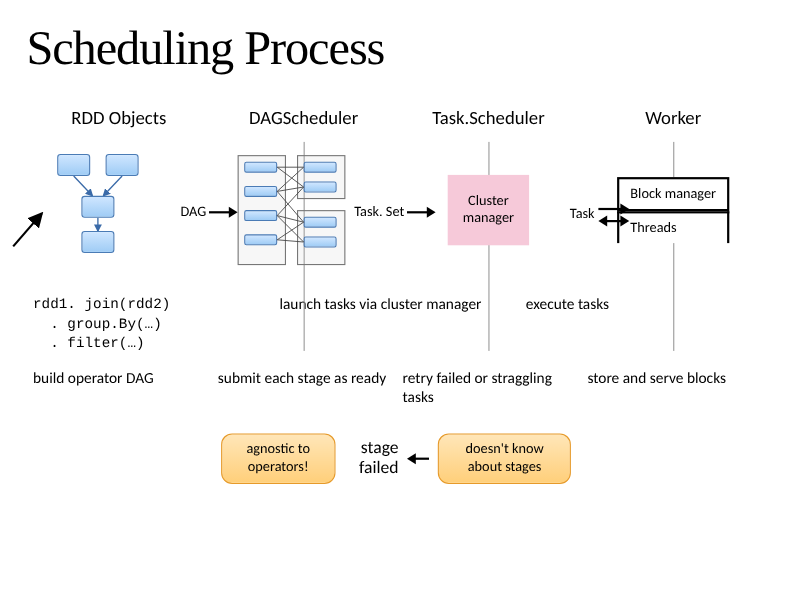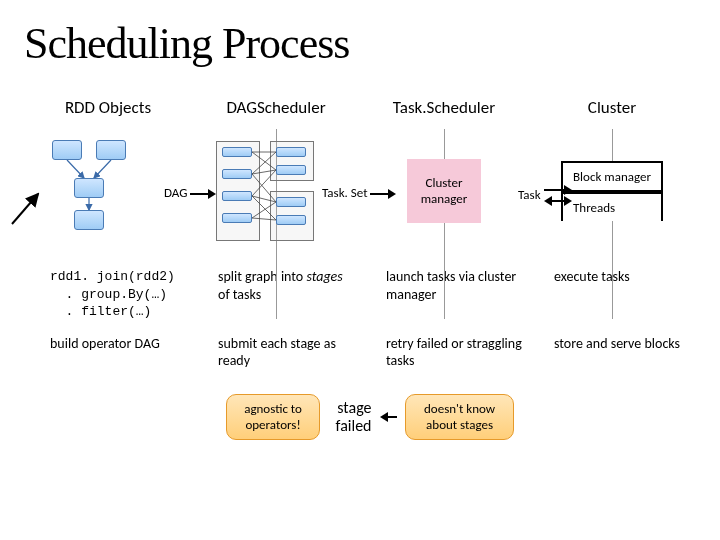--- a/index.html
+++ b/index.html
@@ -54,21 +54,21 @@
   .lab-dag .arrow { width:26px; }
   .lab-ts  { left:298px; }
   .lab-ts .arrow { width:26px; }
   .lab-task{ left:494px; }
   .lab-task .arrow { width:28px; }
   .lab-task .arrowstack { display:inline-flex; flex-direction:column; gap:1px; vertical-align:middle; }
 
   
   .rows { margin-top: 22px; display:flex; flex-direction:column; gap:14px; }
   .row { display:flex; gap:0; }
-  .cell { flex:1; font-size:14px; line-height:1.25; padding:0 6px; font-family: Calibri, Arial, sans-serif; margin-left: 20px; }
+  .cell { flex:1; font-size:14px; line-height:1.25; padding:0 6px; font-family: Calibri, Arial, sans-serif; }
   .cell .code { font-family: 'Courier New', monospace; font-size:13px; line-height:1.35; }
   .cell em { font-style: italic; }
 
   
   .pill { display:inline-block; border:1px solid #e69a2a; border-radius:10px; background:linear-gradient(#ffe6b8,#ffcf7a); padding:6px 12px; font-size:13px; text-align:center; line-height:1.25; font-family: Calibri, Arial, sans-serif; }
   .pillrow { display:flex; align-items:center; gap:8px; margin-top:10px; }
   .pillrow .mid { font-size:16px; line-height:1.15; text-align:right; font-family: Calibri, Arial, sans-serif; }
 
   .diag-pointer { position:absolute; left:8px; top:188px; }
 </style>
@@ -136,21 +136,21 @@
   <div class="col">
     <div class="vline"></div>
     <div class="col-head">Task.Scheduler</div>
     <div class="draw">
       <div class="cluster">Cluster manager</div>
     </div>
   </div>
 
   <div class="col">
     <div class="vline"></div>
-    <div class="col-head">Cluster</div>
+    <div class="col-head">Worker</div>
     <div class="draw">
       <div class="wstack">
         <div class="wbox bm">Block manager</div>
         <div class="wbox th">Threads</div>
       </div>
     </div>
   </div>
 
   <div class="midlabel lab-dag">
     <span>DAG</span>
@@ -184,23 +184,20 @@
 <div class="rows">
 
   <div class="row">
     <div class="cell">
       <div class="code">
         <span>rdd1. join(rdd2)</span><br>
         &nbsp;&nbsp;<span>. group.By(…)</span><br>
         &nbsp;&nbsp;<span>. filter(…)</span>
       </div>
     </div>
-    <div class="cell">
-      <span>split graph into </span><em>stages</em><span> of tasks</span>
-    </div>
     <div class="cell">launch tasks via cluster manager</div>
     <div class="cell">execute tasks</div>
   </div>
 
   <div class="row">
     <div class="cell">build operator DAG</div>
     <div class="cell">submit each stage as ready</div>
     <div class="cell">retry failed or straggling tasks</div>
     <div class="cell">store and serve blocks</div>
   </div>

